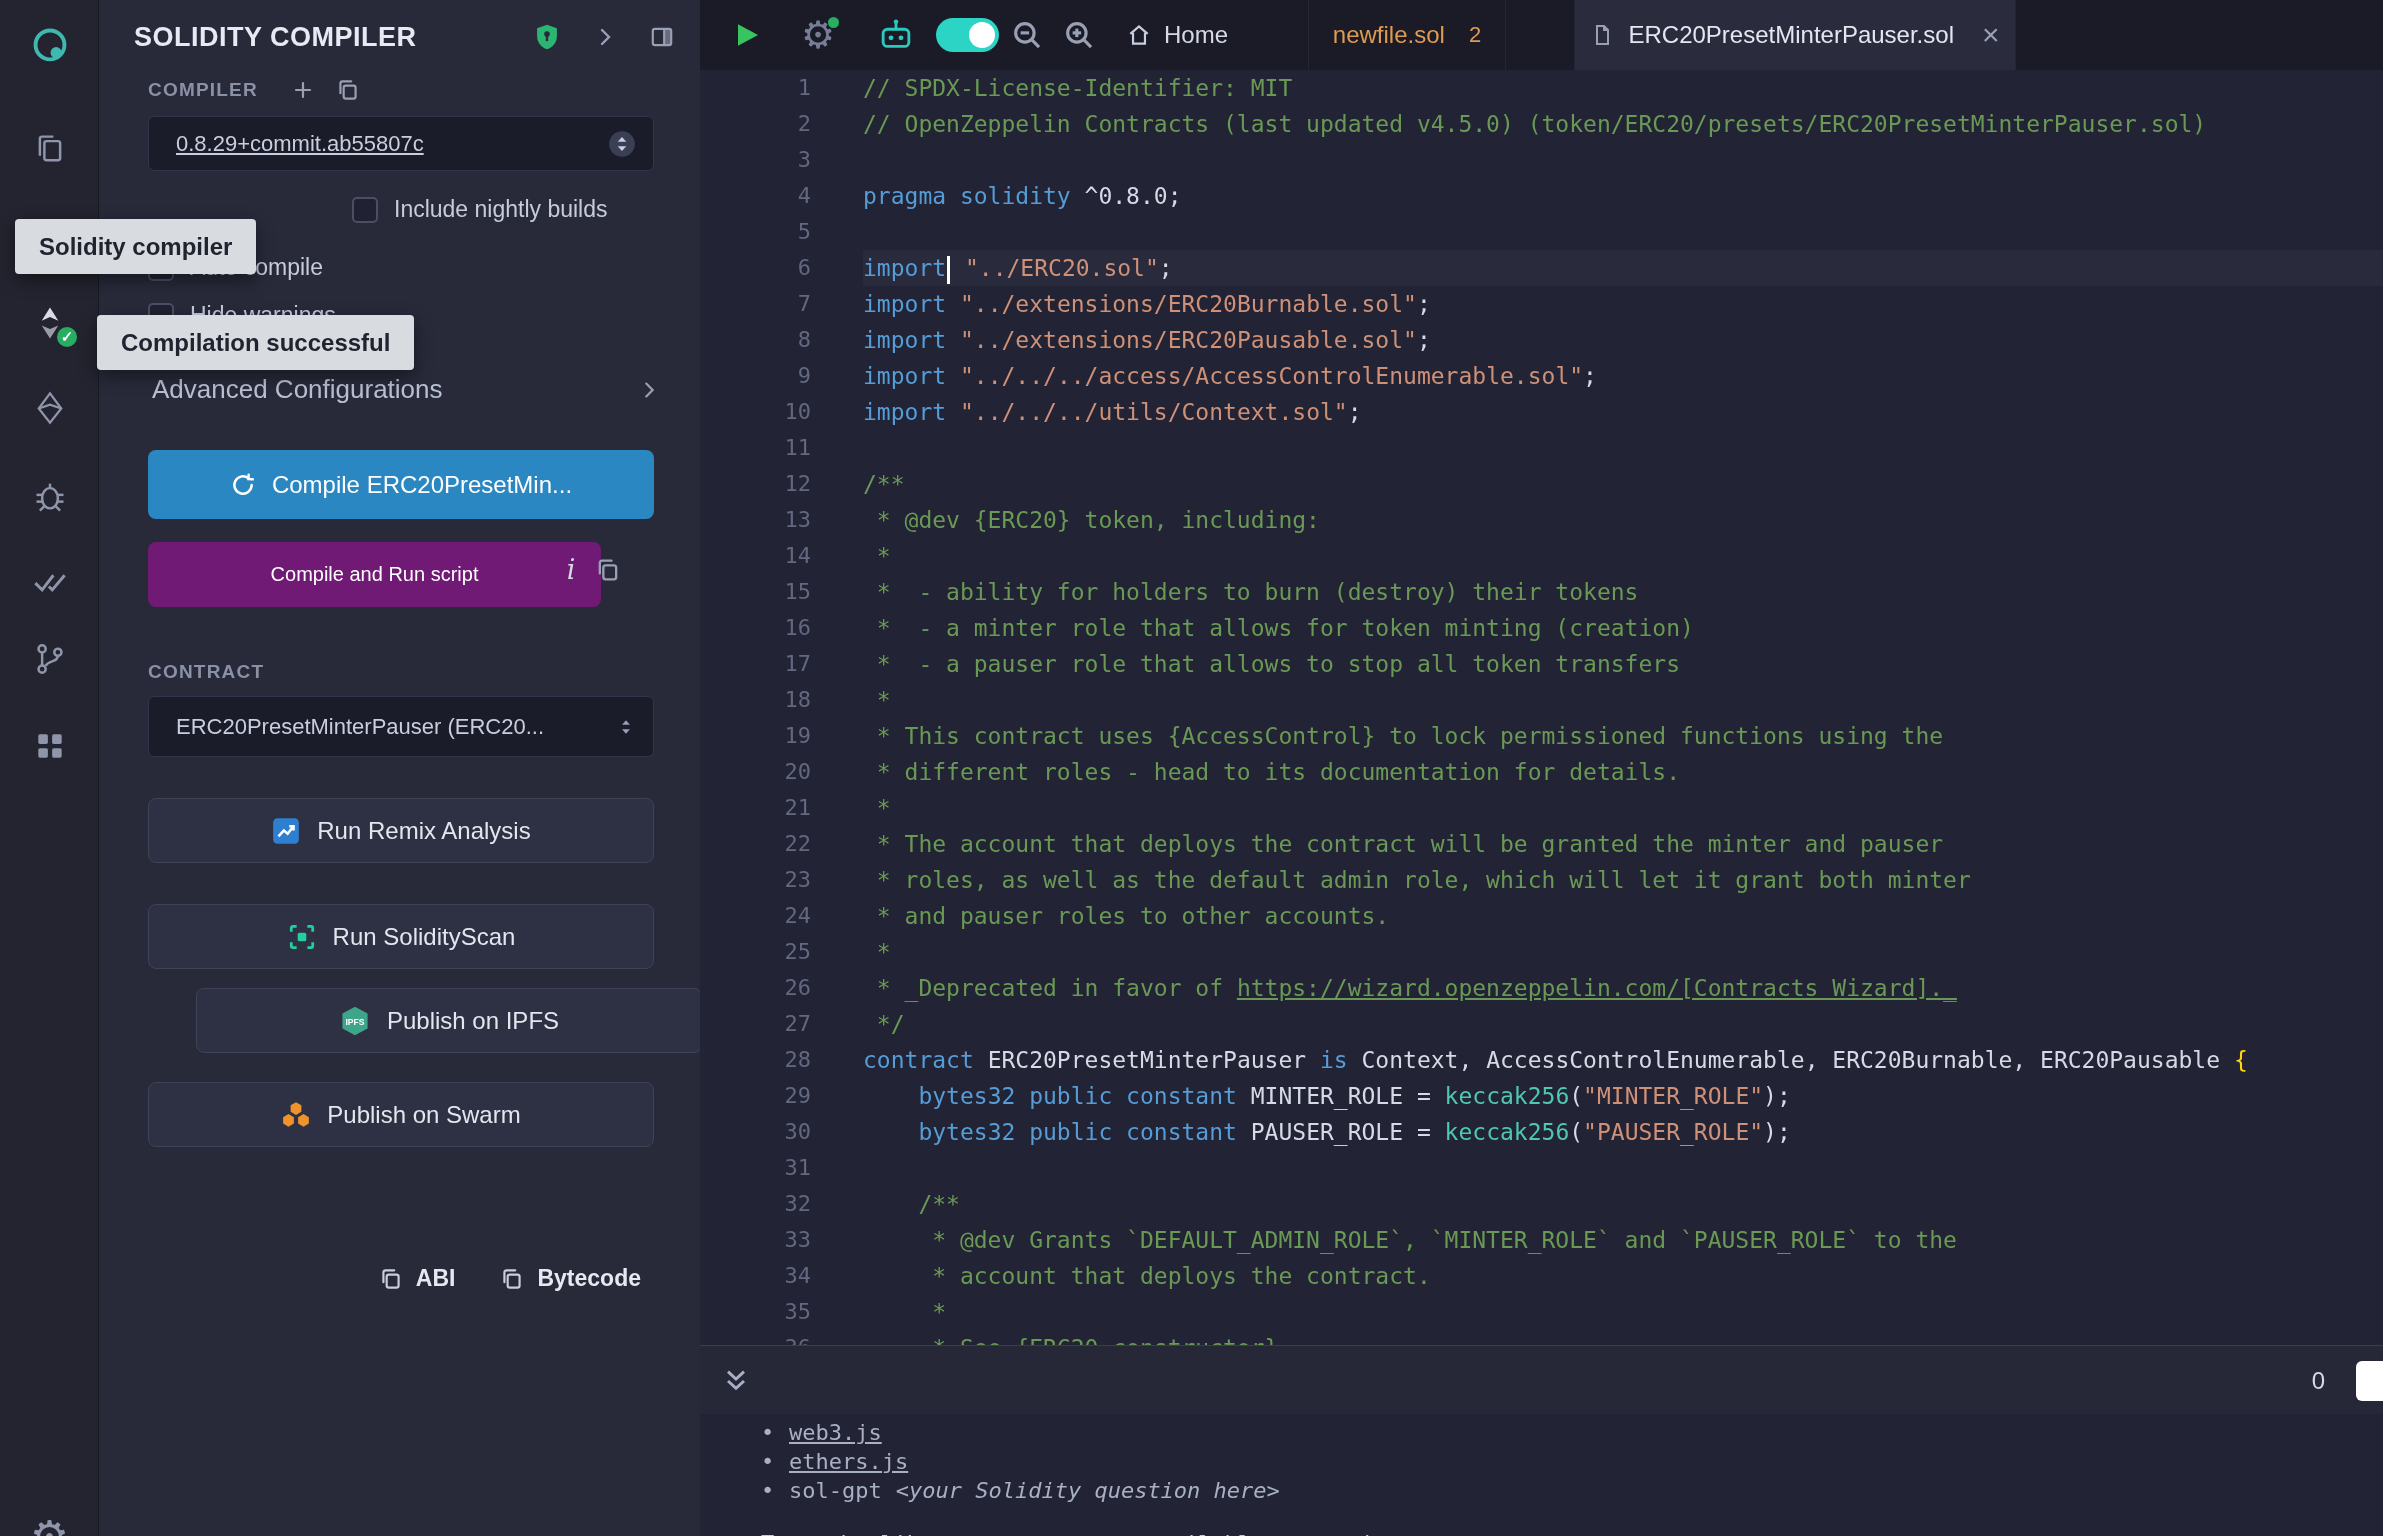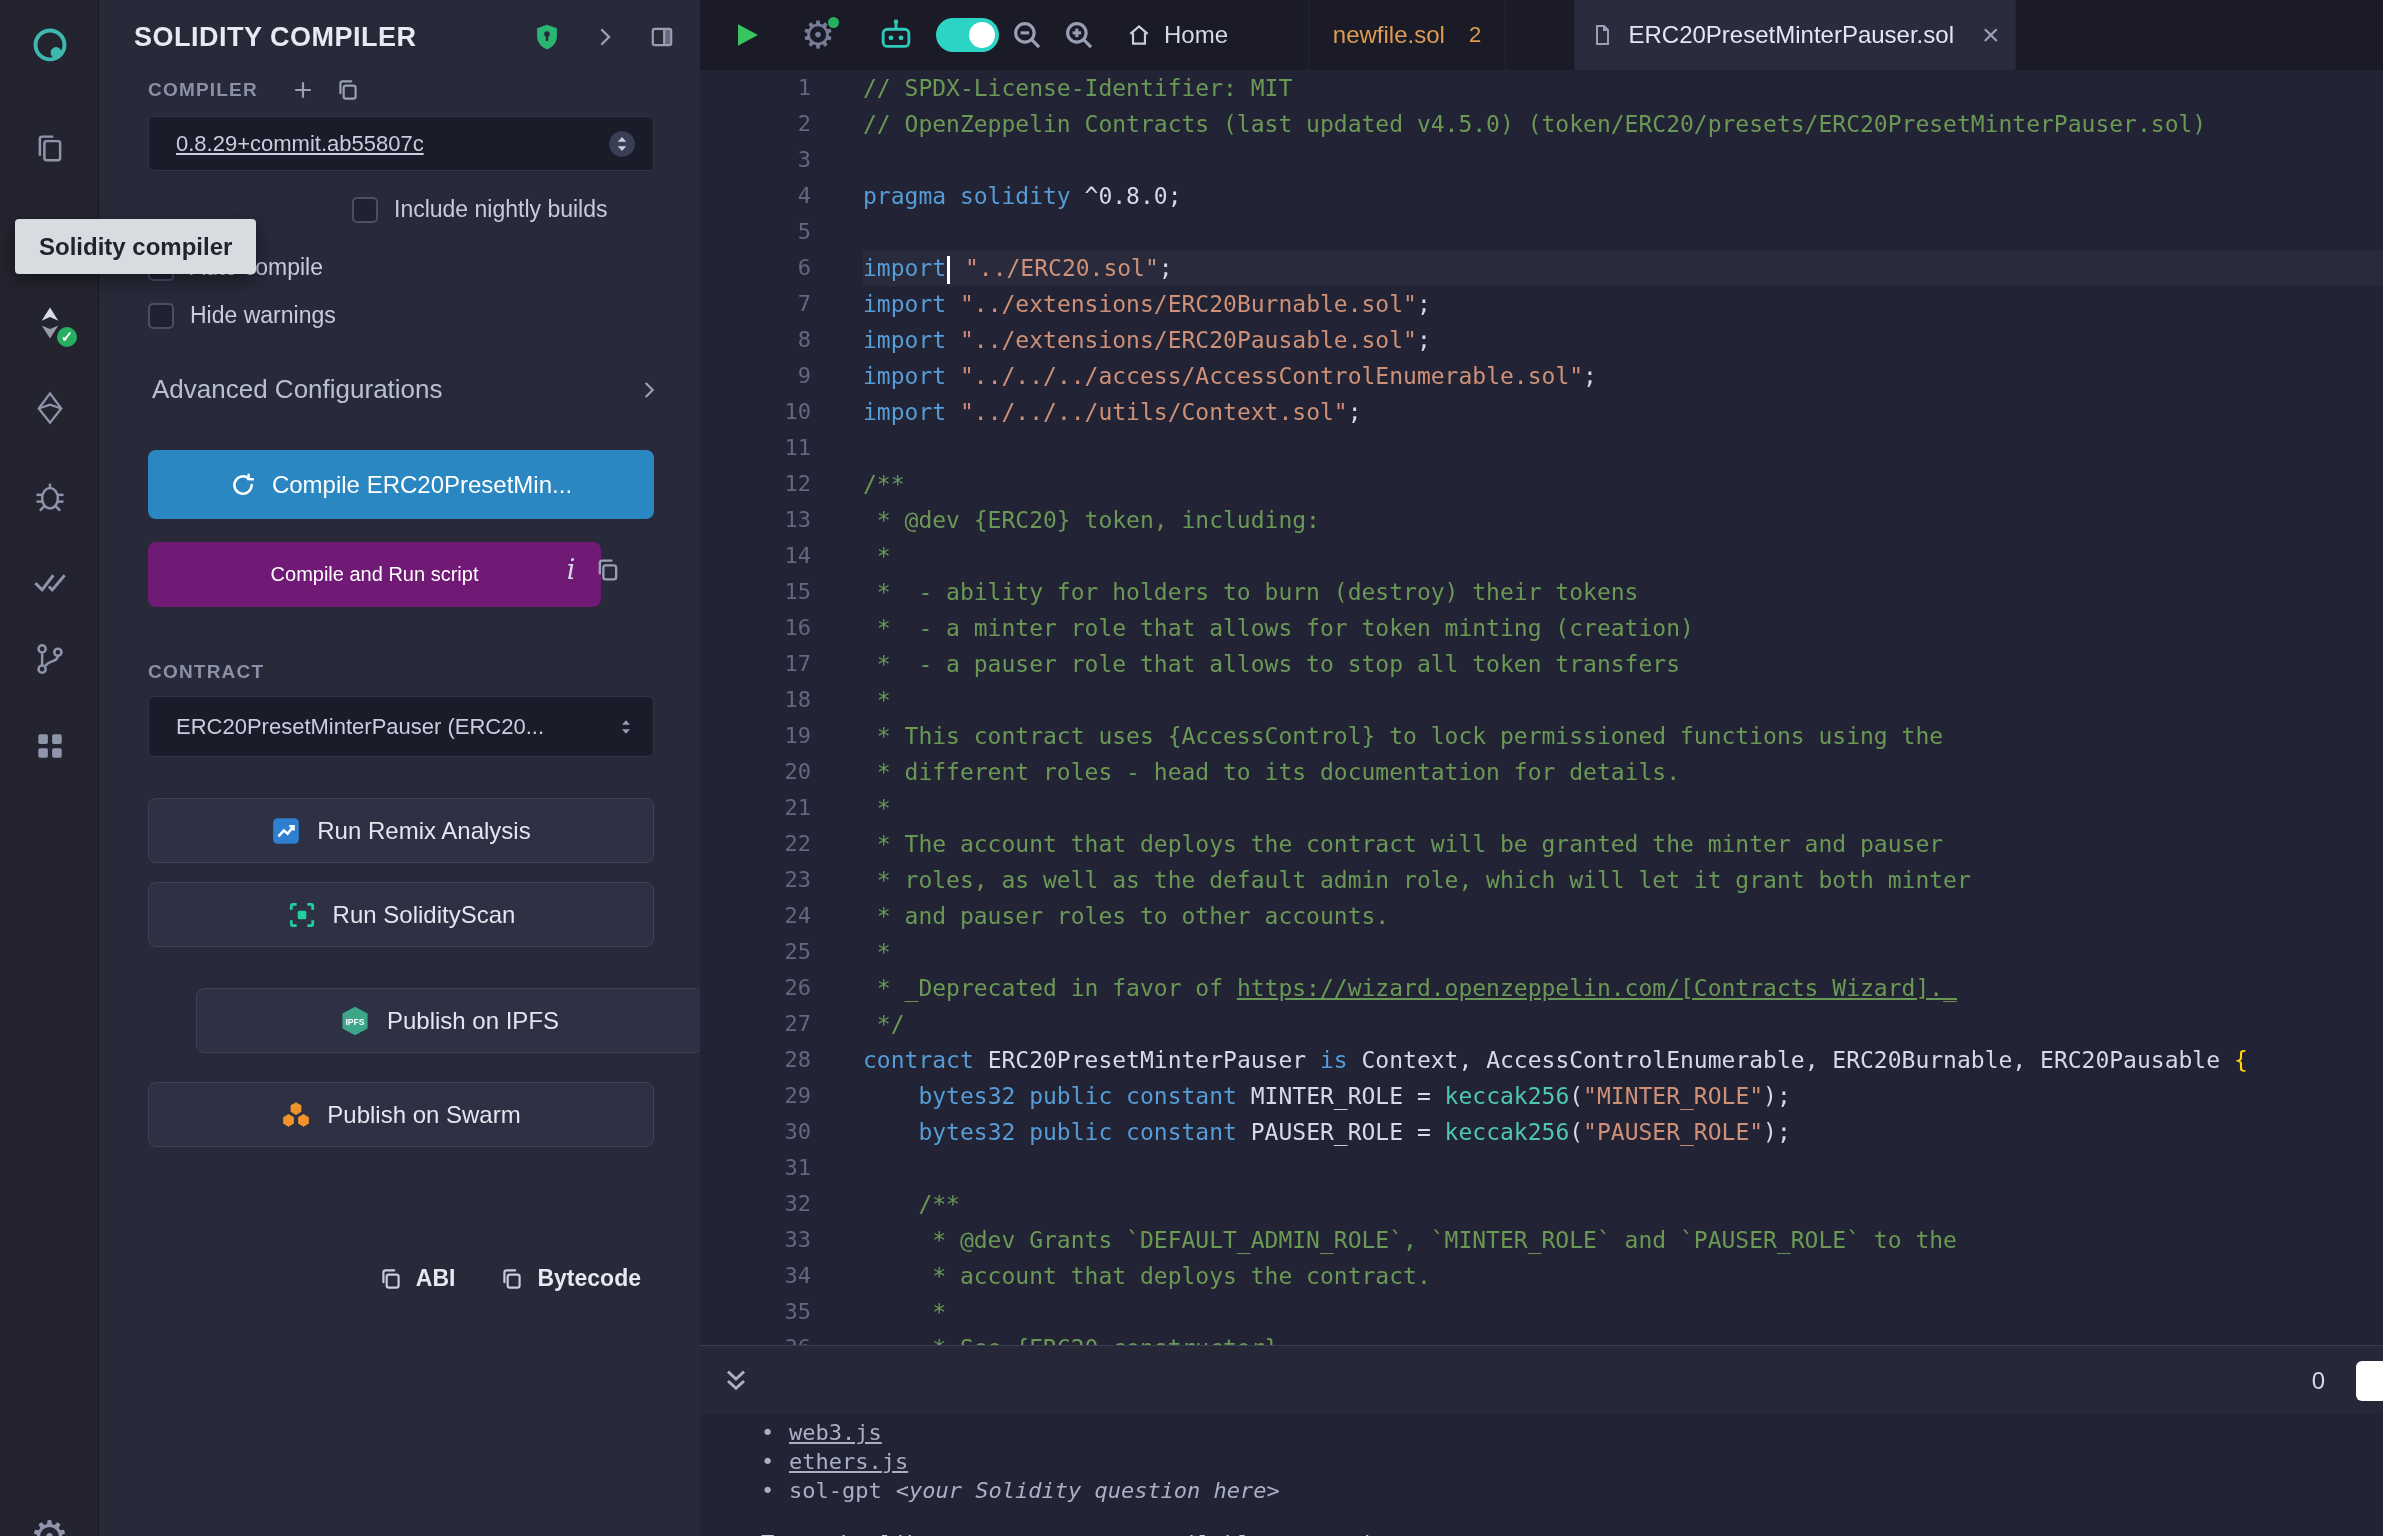--- a/index.html
+++ b/index.html
@@ -264,21 +264,21 @@
 
     <button class="btn-outline" style="top:798px;">
       <svg width="30" height="30" viewBox="0 0 28 28">
           <rect x="2" y="2" width="24" height="24" rx="4" fill="#2f7fd0"></rect>
           <path d="M7 19 L12 13.5 L15.5 16.5 L21 9.5" stroke="#fff" stroke-width="2.4" fill="none"></path>
           <path d="M21 13.5 V9.5 H17" stroke="#fff" stroke-width="2.4" fill="none"></path>
         </svg>
       <span>Run Remix Analysis</span>
     </button>
 
-    <button class="btn-outline" style="top:882px;">
+    <button class="btn-outline" style="top:904px;">
       <svg width="30" height="30" viewBox="0 0 28 28" fill="none" stroke="#23cf9f" stroke-width="2.6">
           <path d="M4 9 V5.5 A1.5 1.5 0 0 1 5.5 4 H9"></path>
           <path d="M19 4 h3.5 A1.5 1.5 0 0 1 24 5.5 V9"></path>
           <path d="M24 19 v3.5 a1.5 1.5 0 0 1-1.5 1.5 H19"></path>
           <path d="M9 24 H5.5 A1.5 1.5 0 0 1 4 22.5 V19"></path>
           <rect x="10" y="10" width="8" height="8" rx="1.5" fill="#23cf9f" stroke="none"></rect>
         </svg>
       <span>Run SolidityScan</span>
     </button>
 
@@ -444,15 +444,16 @@
       <div class="t-line">
         <span class="bullet">•</span>
         <span>sol-gpt</span>
         <span class="t-italic" style="margin-left:14px;">&lt;your Solidity question here&gt;</span>
       </div>
       <div class="t-line t-hint">Type the library name to see available commands</div>
     </div>
   </main>
 
   <div class="tooltip" id="tt-compiler">Solidity compiler</div>
+  <div class="tooltip" id="tt-status">Compilation successful</div>
 
 </div>
 
 
 </body></html>

